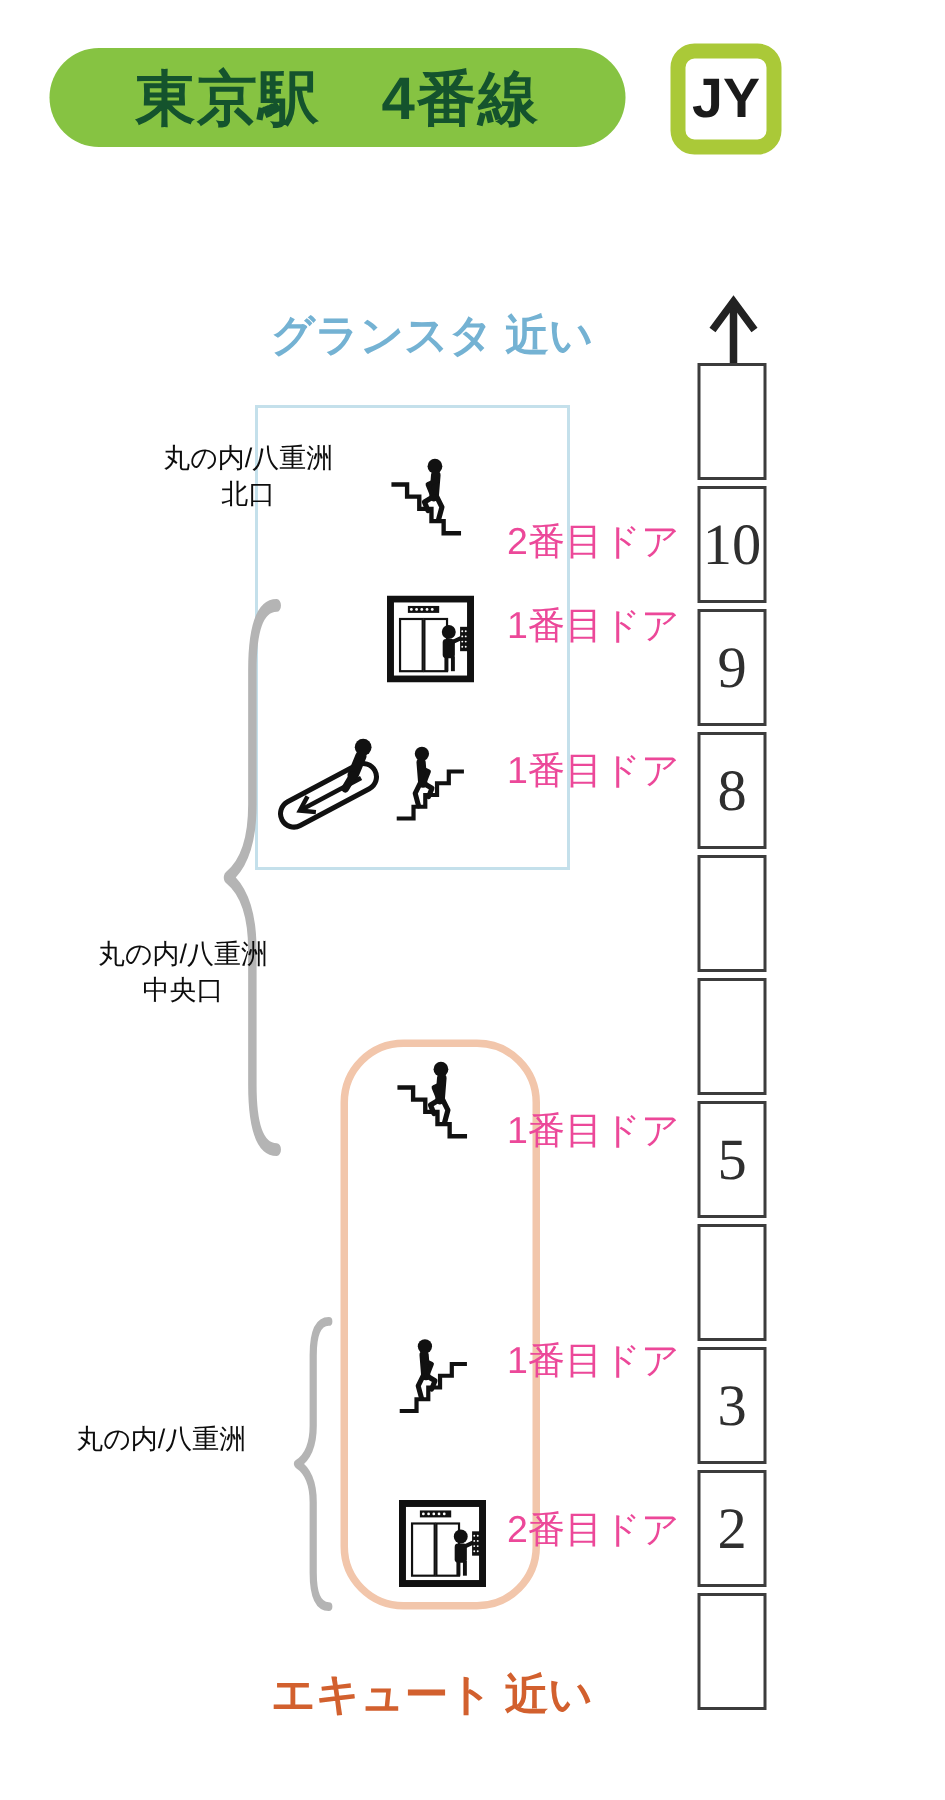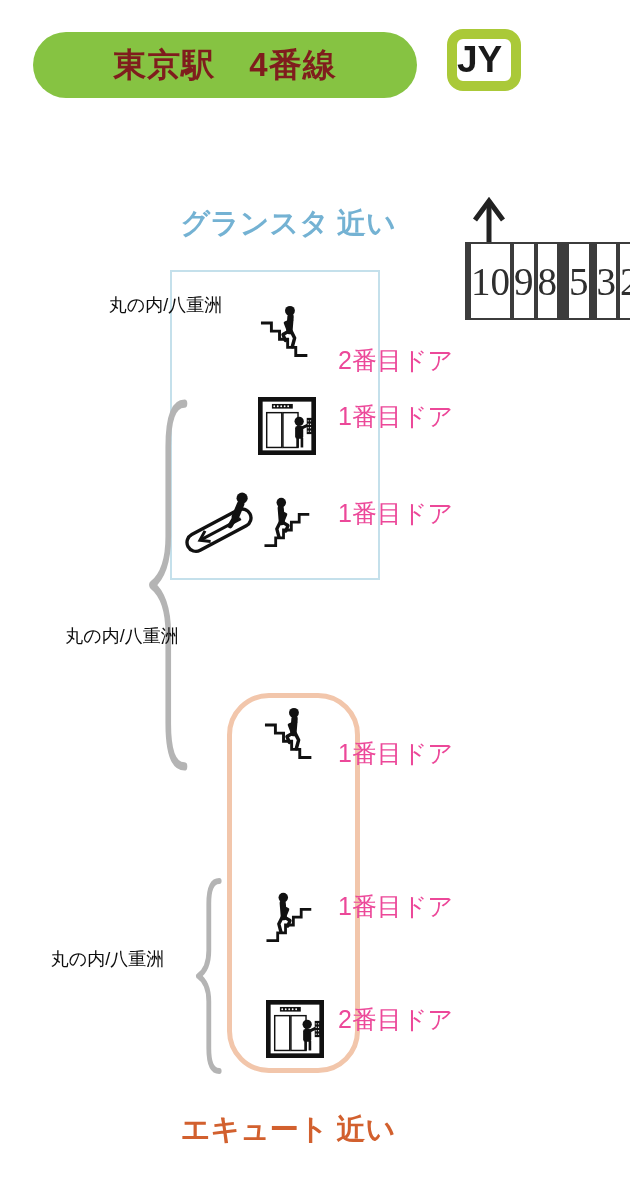--- a/index.html
+++ b/index.html
@@ -16,24 +16,24 @@
   *{margin:0;padding:0;box-sizing:border-box;}
   html,body{background:#ffffff;}
   body{font-family:"Liberation Sans","DejaVu Sans",sans-serif;color:var(--ink);}
   #stage{position:relative;width:630px;height:1200px;background:#ffffff;overflow:hidden;}
 
   .abs{position:absolute;}
 
   
   #header-pill{left:33px;top:32px;width:384px;height:66px;border-radius:34px;
     background:var(--header-green);display:flex;align-items:center;justify-content:center;}
-  #header-pill span{color:#7f1d1d;font-size:33px;font-weight:bold;letter-spacing:1px;}
-  #line-badge{left:447px;top:29px;width:74px;height:62px;background:#ffffff;
+  #header-pill span{color:#14532d;font-size:40px;font-weight:bold;letter-spacing:1px;}
+  #line-badge{left:447px;top:29px;width:74px;height:74px;background:#ffffff;
     border:10px solid var(--badge-border-green);border-radius:16px;
-    display:flex;align-items:center;}
+    display:flex;align-items:center;justify-content:center;}
   #line-badge span{font-size:37px;font-weight:bold;color:#1a1a1a;letter-spacing:0px;}
 
   
   .landmark{width:300px;text-align:center;font-size:29px;font-weight:bold;}
   #top-landmark{left:138px;top:204px;color:var(--gransta-blue);}
   #bottom-landmark{left:138px;top:1110px;color:var(--ecute-orange);}
 
   
   #north-box{left:170px;top:270px;width:210px;height:310px;border:2px solid var(--north-box-border);}
   #south-box{left:227px;top:693px;width:133px;height:380px;border:5px solid var(--south-box-border);border-radius:42px;}
@@ -63,21 +63,21 @@
   
   .door-label{left:338px;width:135px;font-size:25px;color:#ec4899;white-space:nowrap;}
   #door-1{top:344px;}
   #door-2{top:400px;}
   #door-3{top:497px;}
   #door-4{top:737px;}
   #door-5{top:890px;}
   #door-6{top:1003px;}
 
   
-  #car-column{left:465px;top:242px;width:47px;display:flex;flex-direction:row;}
+  #car-column{left:465px;top:242px;width:47px;display:flex;flex-direction:column;}
   .car-box{width:46px;height:78px;border:2.5px solid var(--car-border);background:#ffffff;
     margin-bottom:4px;display:flex;align-items:center;justify-content:center;
     font-family:"Liberation Serif","DejaVu Serif",serif;font-size:39px;color:#2f2f2f;}
   #direction-arrow{left:470px;top:193px;width:38px;height:66px;}
   #direction-arrow svg{width:100%;height:100%;display:block;}
 </style>
 </head>
 <body>
 
 <div id="stage">
@@ -101,23 +101,25 @@
     </svg>
   </div>
   <div class="abs brace" id="brace-south">
     <svg viewBox="0 0 40 200" preserveAspectRatio="none">
       <path d="M34,3 Q21,3 21,26 L21,74 Q21,93 8,100 Q21,107 21,126 L21,174 Q21,197 34,197" fill="none" stroke="#b4b4b4" stroke-width="6" stroke-linecap="round" stroke-linejoin="round"></path>
     </svg>
   </div>
 
   <div class="abs exit-label" id="north-exit-label">
     <div>丸の内/八重洲</div>
+    <div>北口</div>
   </div>
   <div class="abs exit-label" id="central-exit-label">
     <div>丸の内/八重洲</div>
+    <div>中央口</div>
   </div>
   <div class="abs exit-label" id="south-exit-label">
     <div>丸の内/八重洲</div>
   </div>
 
   <div class="abs icon" id="icon-stairs-north">
     <svg viewBox="0 0 100 95" class="mirror">
       <path d="M8,88 H28 V74 H42 V60 H56 V46 H70 V32 H88" fill="none" stroke="#111" stroke-width="5"></path>
       <circle cx="38" cy="11" r="8.5" fill="#111"></circle>
       <line x1="37" y1="21" x2="39" y2="46" stroke="#111" stroke-width="11" stroke-linecap="round"></line>

